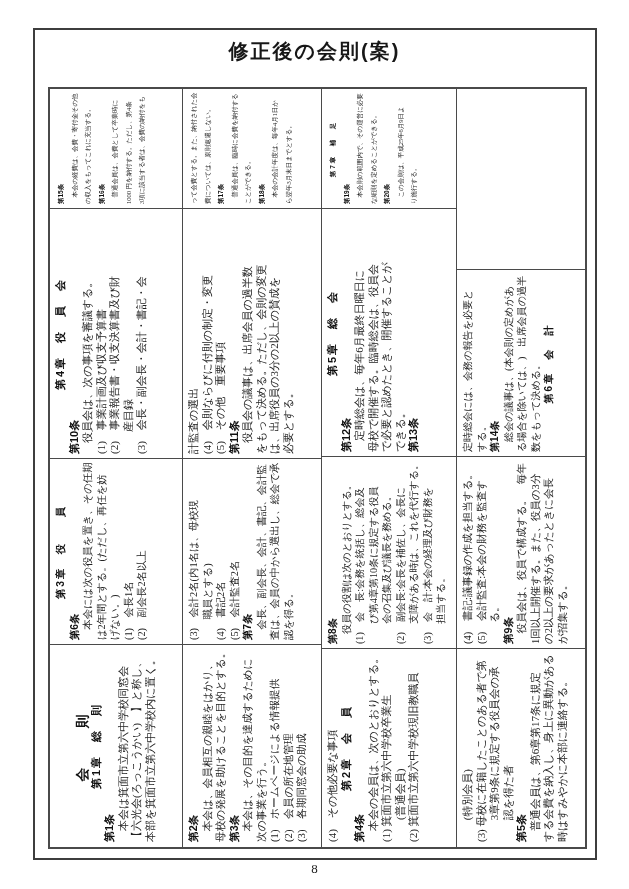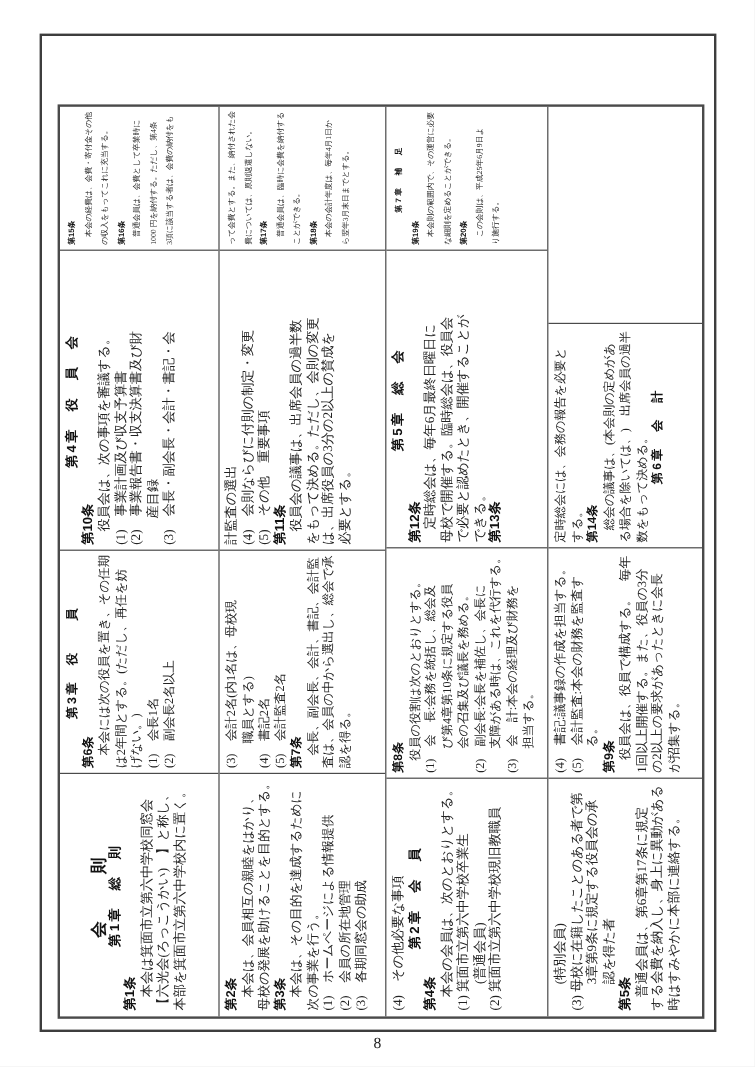--- a/index.html
+++ b/index.html
@@ -25,20 +25,21 @@
   .ln.doctitle{font-family:"Liberation Sans",sans-serif;font-weight:bold;color:#111;
                text-align:center;letter-spacing:4px;}
   #page-number{position:absolute;left:0;top:861px;width:629px;text-align:center;
                font-size:13px;color:#222;}
 </style>
 </head>
 <body>
 
 <div id="page">
   <div id="frame"></div>
+  <div id="doc-title">修正後の会則(案)</div>
   <div id="rules-table">
       <div class="rule-col divider" style="left: 0px; width: 133px;">
         <div class="rule-cell divider" style="top: 0px; height: 120px;">
           <div class="cell-inner" style="width: 120px; height: 133px;">
             <div class="ln art" style="font-size: 6.47059px; line-height: 13.5px; height: 13.5px;">第15条</div>
             <div class="ln body" style="font-size: 6.47059px; line-height: 13.5px; height: 13.5px;">　本会の経費は、会費・寄付金その他</div>
             <div class="ln body" style="font-size: 6.47059px; line-height: 13.5px; height: 13.5px;">の収入をもってこれに充当する。</div>
             <div class="ln art" style="font-size: 6.47059px; line-height: 13.5px; height: 13.5px;">第16条</div>
             <div class="ln body" style="font-size: 6.47059px; line-height: 13.5px; height: 13.5px;">　普通会員は、会費として卒業時に</div>
             <div class="ln body" style="font-size: 6.47059px; line-height: 13.5px; height: 13.5px;">1000 円を納付する。ただし、第4条</div>

